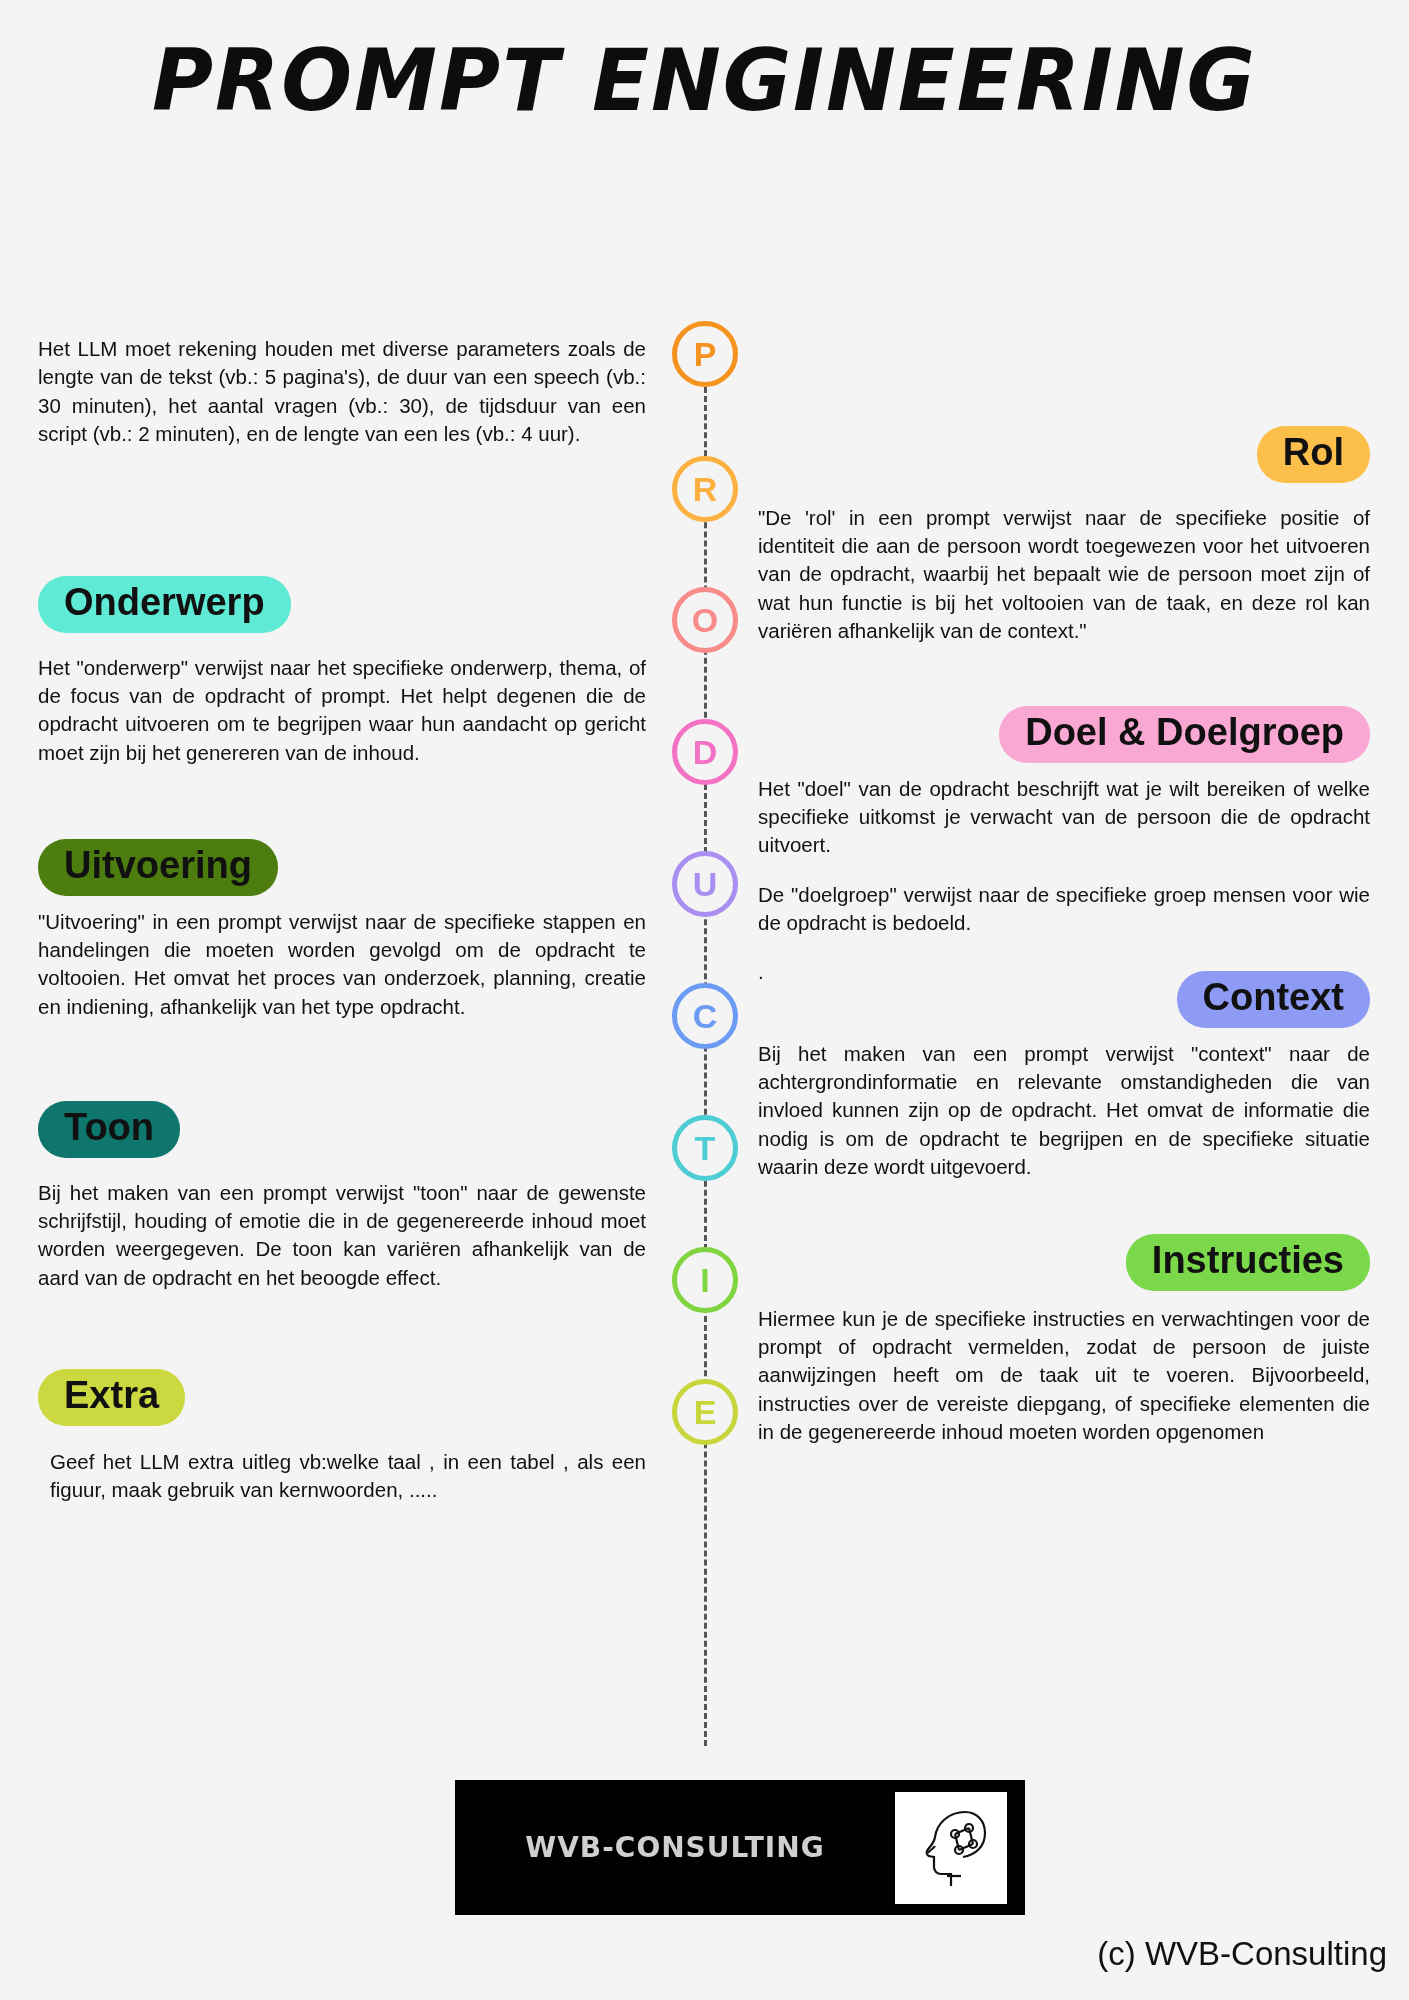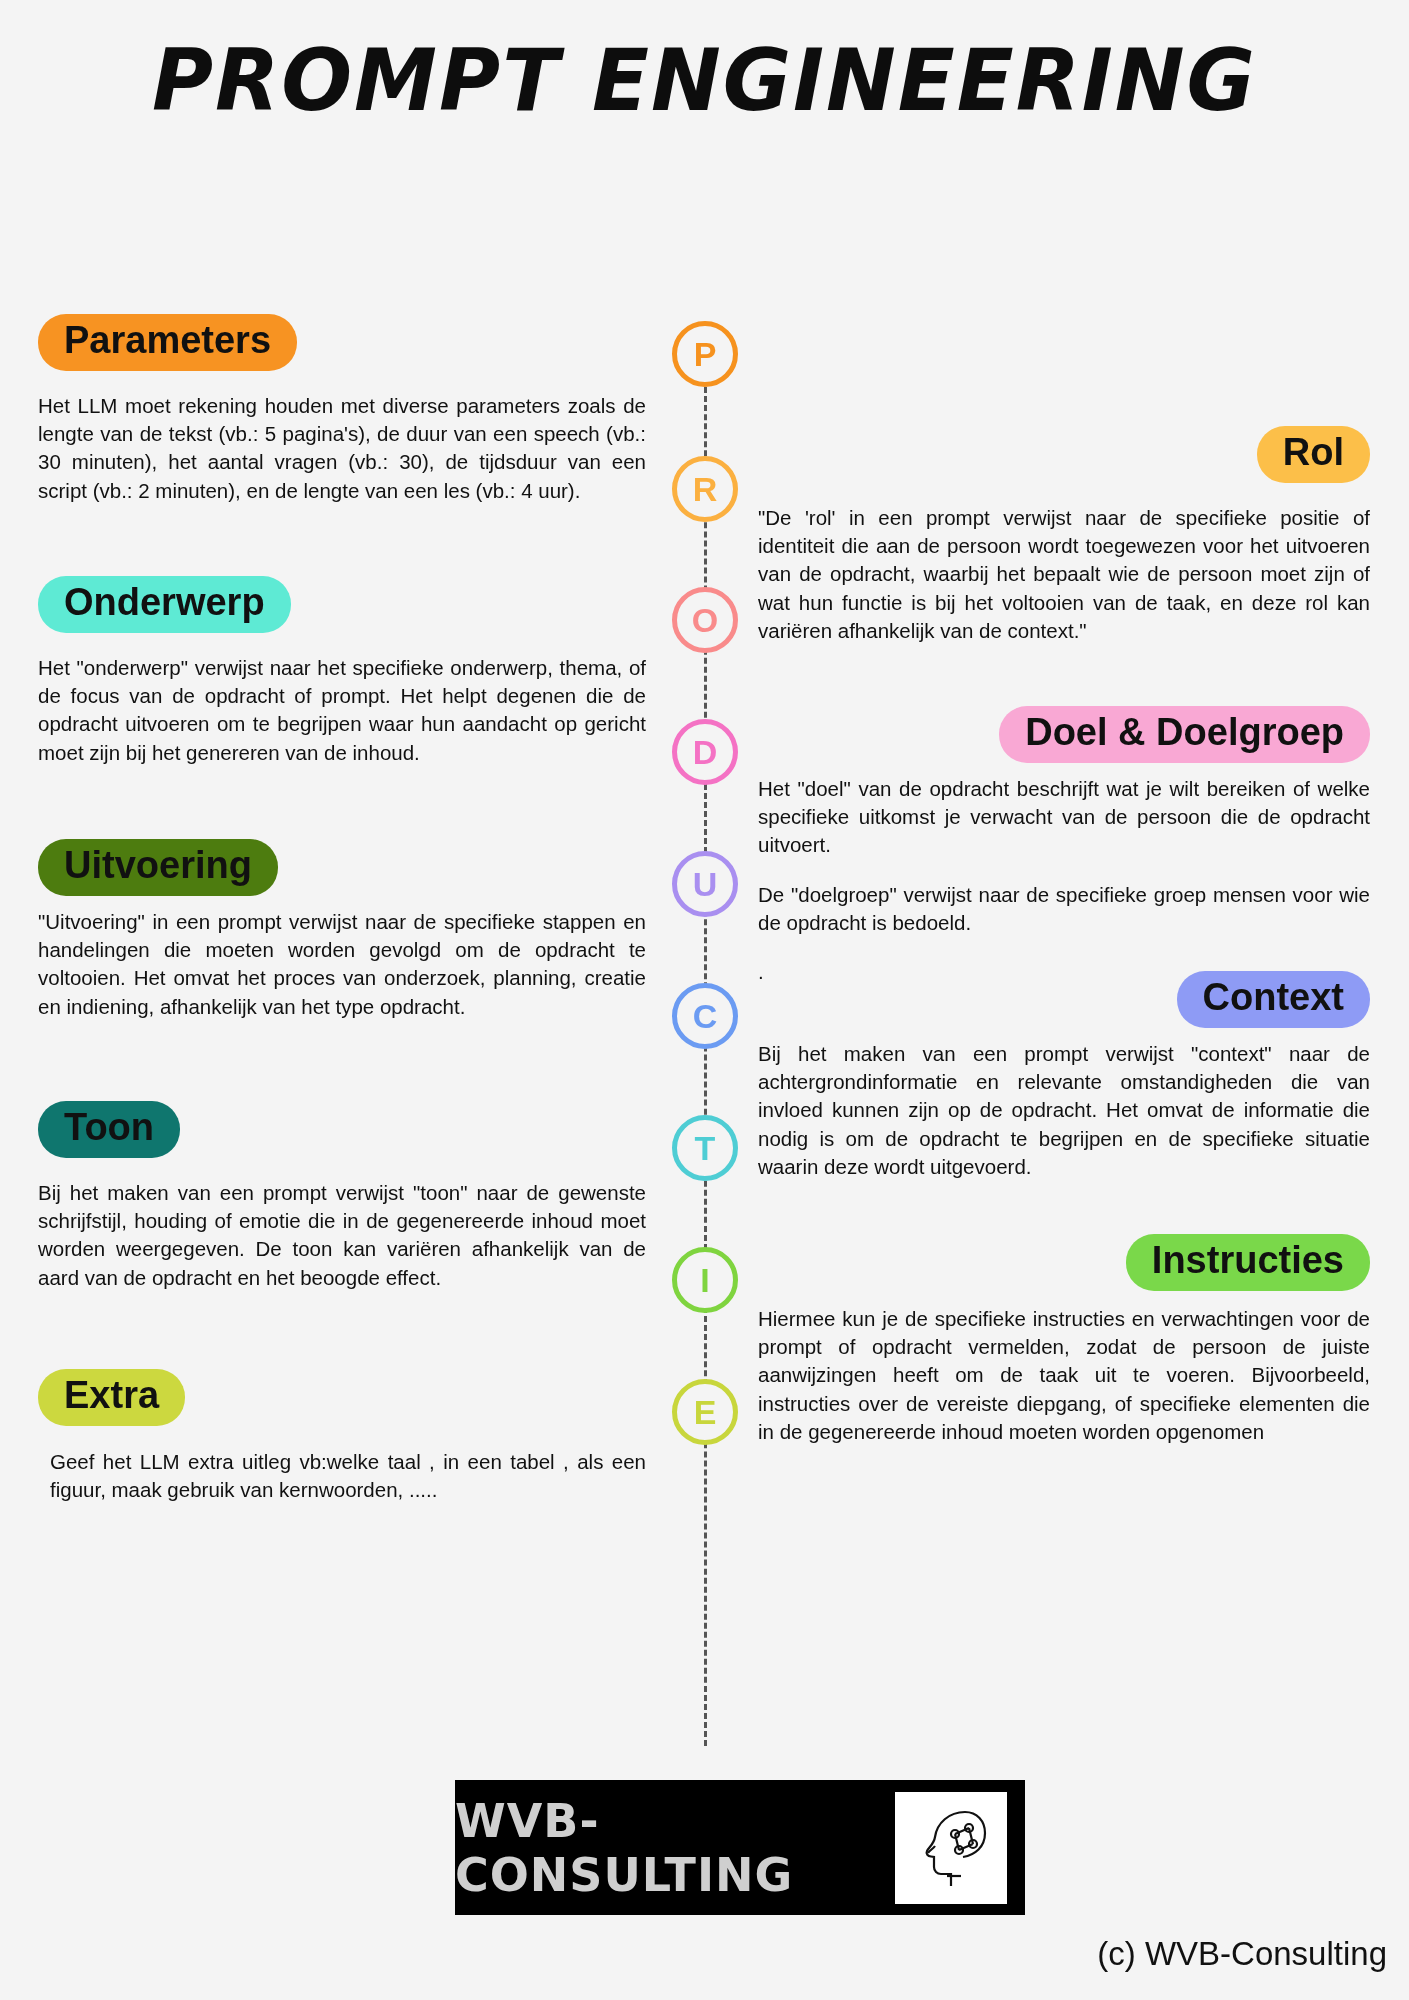--- a/index.html
+++ b/index.html
@@ -109,25 +109,25 @@
     width: 570px;
     height: 135px;
     background: #000;
     display: flex;
     align-items: center;
     justify-content: space-between;
     padding: 0 10px 0 0;
   }
   .logo-text {
     color: #cfcfcf;
-    font-size: 46px;
+    font-size: 28px;
     font-weight: 700;
     letter-spacing: 1px;
     flex: 1;
-    text-align: left;
+    text-align: center;
     font-family: "DejaVu Sans", sans-serif;
   }
   .logo-mark {
     width: 112px;
     height: 112px;
     background: #fff;
     display: flex;
     align-items: center;
     justify-content: center;
     margin-right: 8px;
@@ -172,23 +172,20 @@
       <span>T</span>
     </div>
   <div class="badge" style="top:1111px; border:5px solid #7fd43f; color:#7fd43f;">
       <span>I</span>
     </div>
   <div class="badge" style="top:1243px; border:5px solid #c8d63c; color:#c8d63c;">
       <span>E</span>
     </div>
 
   <div class="col-left" style="top:178px;">
-    <div class="pill-wrap">
-      <span class="pill" style="background:#f79322;">Parameters</span>
-    </div>
     <div class="body-text">Het LLM moet rekening houden met diverse parameters zoals de lengte van de tekst (vb.: 5 pagina's), de duur van een speech (vb.: 30 minuten), het aantal vragen (vb.: 30), de tijdsduur van een script (vb.: 2 minuten), en de lengte van een les (vb.: 4 uur).</div>
   </div>
 
   <div class="col-left" style="top:440px;">
     <div class="pill-wrap">
       <span class="pill" style="background:#5eead4;">Onderwerp</span>
     </div>
     <div class="body-text">Het "onderwerp" verwijst naar het specifieke onderwerp, thema, of de focus van de opdracht of prompt. Het helpt degenen die de opdracht uitvoeren om te begrijpen waar hun aandacht op gericht moet zijn bij het genereren van de inhoud.</div>
   </div>
 

